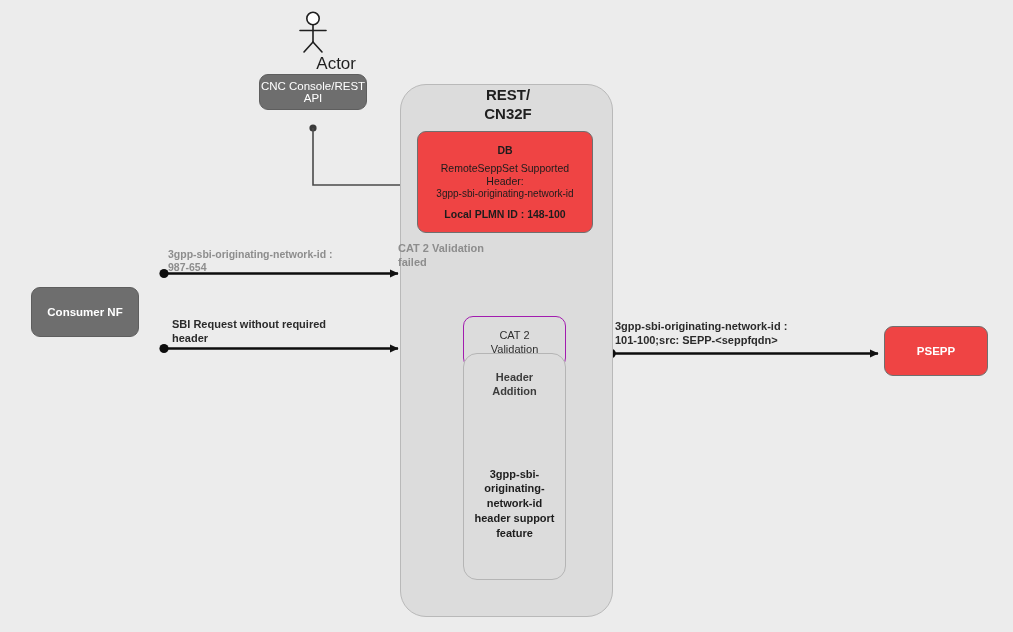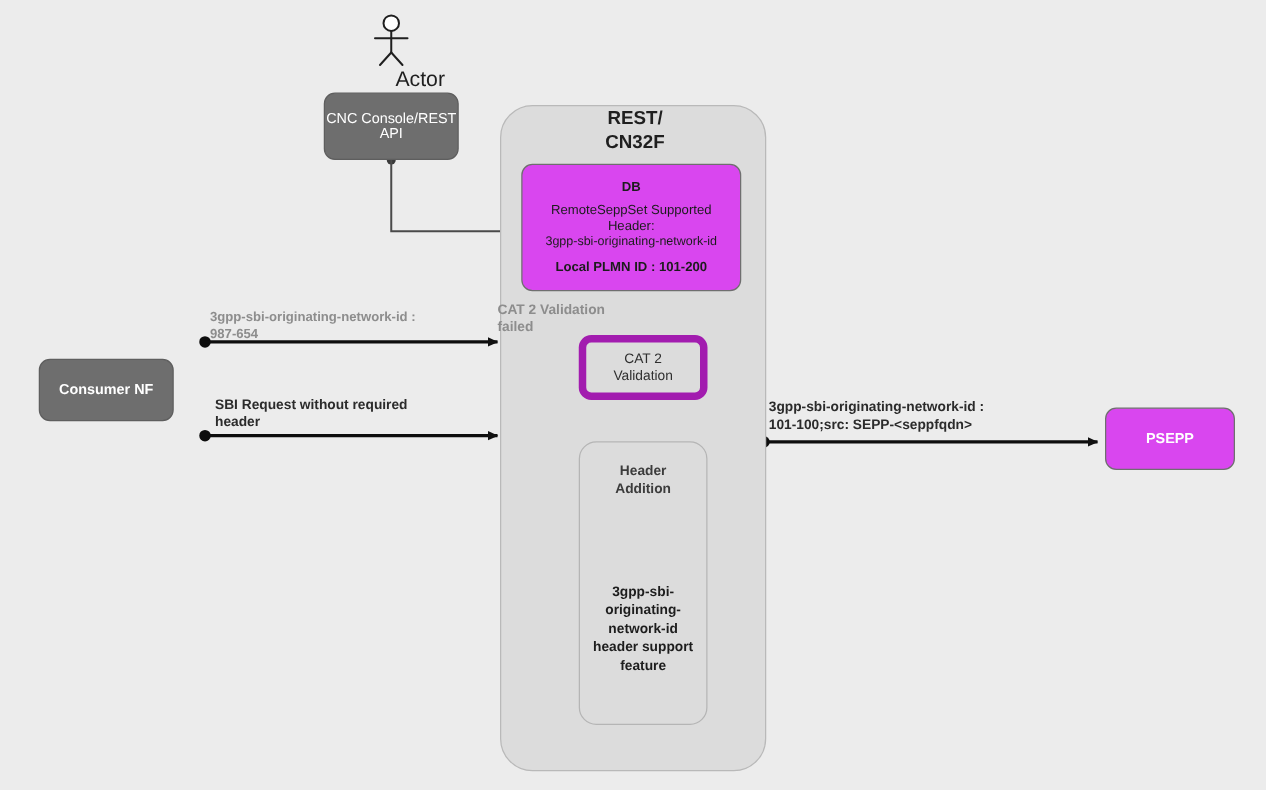--- a/index.html
+++ b/index.html
@@ -37,33 +37,34 @@
     text-align: center;
   }
   
   .box-dark {
     background: #6e6e6e;
     border: 1px solid #5e5e5e;
     border-radius: 9px;
     color: #ffffff;
   }
   .box-dark.mid {
-    background: #d946ef;
+    background: #ef4444;
     border: 1px solid #6f6f6f;
   }
   
   .container-lite {
     background: #dcdcdc;
     border: 1px solid #b9b9b9;
     border-radius: 26px;
   }
   .panel-lite {
     background: #dcdcdc;
-    border: 6px solid #a21caf;
+    border: 1px solid #a21caf;
     border-radius: 10px;
+    margin-top: 48px;
   }
   .panel-lite2 {
     background: #dcdcdc;
     border: 1px solid #b5b5b5;
     border-radius: 14px;
   }
 
   
   .t-white-bold { color:#ffffff; font-weight:bold; font-size:11.5px; }
   .t-white { color:#ffffff; font-size:11.5px; }
@@ -117,21 +118,21 @@
   }
   #hdr-title { font-size:11px; font-weight:bold; color:#3c3c3c; line-height:1.3; white-space:pre-line;}
   #hdr-feature {
     font-size:11px; font-weight:bold; color:#1d1d1d;
     line-height:1.35; white-space:pre-line;
     margin-top:68px;
   }
 
   #consumer-nf { left:31px; top:287px; width:108px; height:50px; }
   #psepp       { left:884px; top:326px; width:104px; height:50px; }
-  #cnc-box     { left:259px; top:74px;  width:108px; height:54px; }
+  #cnc-box     { left:259px; top:74px;  width:108px; height:36px; }
 
   #actor-label {
     position:absolute; left:274px; top:54px; width:82px;
     text-align:right; font-size:17px; color:#1f1f1f;
   }
 
   #lbl-arrow1 {
     left:168px; top:248px; width:250px;
     font-size:10.5px; font-weight:bold; color:#8d8d8d;
   }
@@ -213,21 +214,21 @@
   <div class="node container-lite" style="left:400px; top:84px; width:213px; height:533px;"></div>
 
   <div id="csepp-title">REST/
 CN32F</div>
 
   <div id="db-box" class="node box-dark mid">
     <div id="db-title">DB</div>
     <div id="db-l1">RemoteSeppSet Supported
 Header:</div>
     <div id="db-l2">3gpp-sbi-originating-network-id</div>
-    <div id="db-l3">Local PLMN ID : 101-200</div>
+    <div id="db-l3">Local PLMN ID : 148-100</div>
   </div>
 
   <div id="cat2-box" class="node panel-lite">CAT 2
 Validation</div>
 
   <div id="hdr-box" class="node panel-lite2">
     <div id="hdr-title">Header
 Addition</div>
     <div id="hdr-feature">3gpp-sbi-
 originating-

